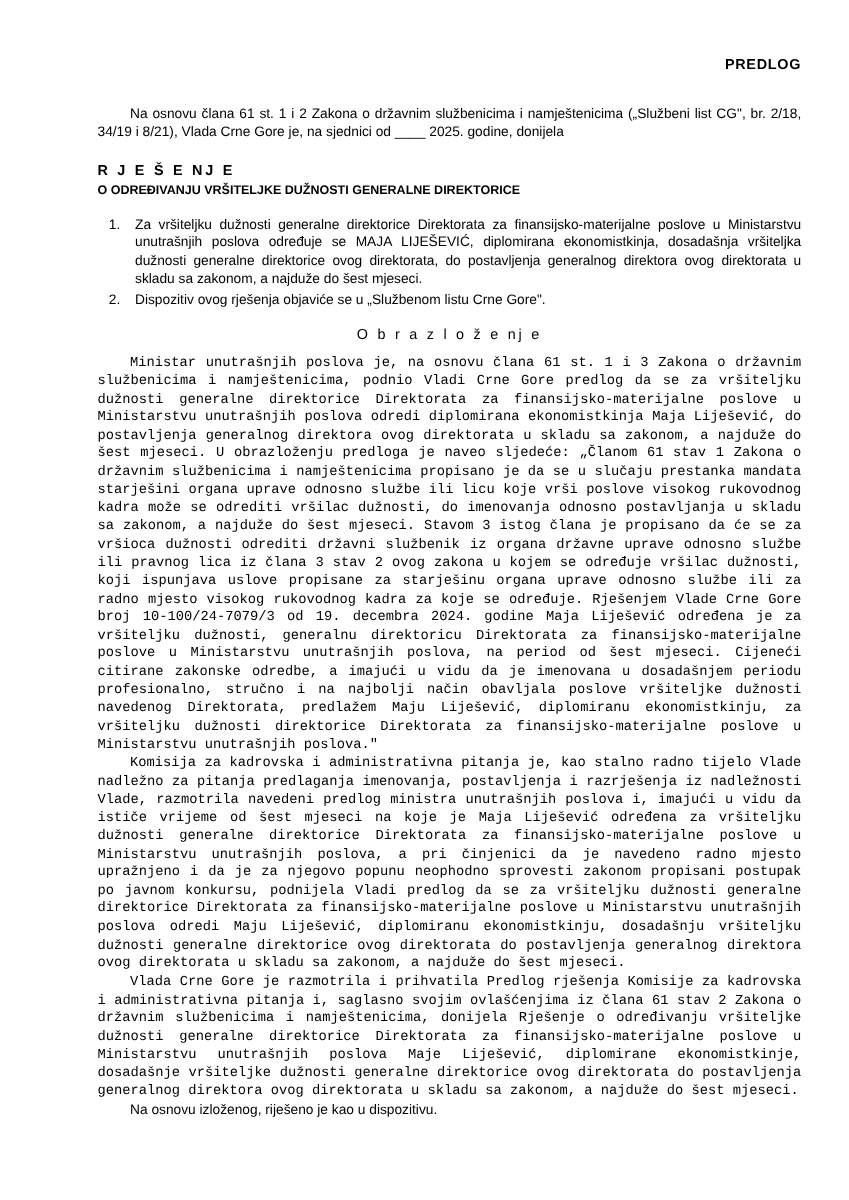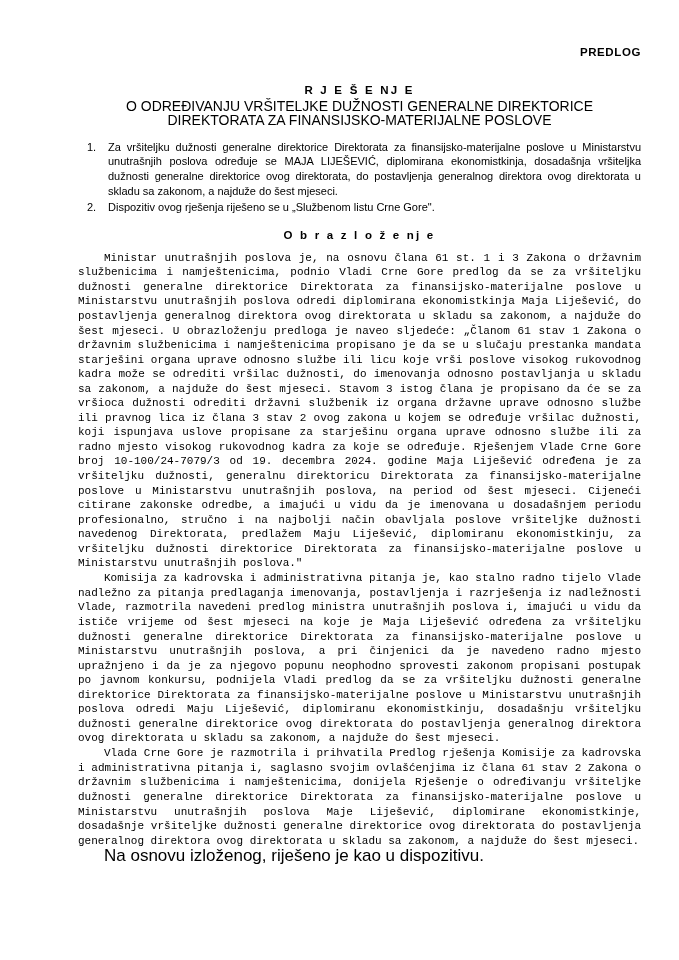--- a/index.html
+++ b/index.html
@@ -33,33 +33,32 @@
     line-height: 14.6px;
     text-align: justify;
     text-justify: inter-word;
     margin: 0 0 2px 0;
   }
   .indent {
     text-indent: 26px;
   }
   .title-block {
     margin: 18px 0 6px 0;
-    text-align: center;
   }
   .title-line-1 {
     font-size: 11.5px;
     font-weight: bold;
     letter-spacing: 2.2px;
     margin-bottom: 3px;
   }
   .title-line-2,
   .title-line-3,
   .title-line-4 {
-    font-size: 14px;
-    font-weight: normal;
+    font-size: 10px;
+    font-weight: bold;
     line-height: 14.4px;
   }
   .numbered {
     margin: 12px 0 0 0;
     padding: 0;
     list-style: none;
   }
   .numbered li {
     font-size: 11px;
     line-height: 14.6px;
@@ -72,60 +71,60 @@
     position: absolute;
     left: 9px;
     top: 0;
   }
   .bold {
     font-weight: normal;
   }
   .section-heading {
     text-align: center;
     font-size: 11.5px;
-    font-weight: bold;
+    font-weight: normal;
     letter-spacing: 2.2px;
     margin: 14px 0 10px 0;
   }
   .body-para {
     font-size: 11px;
     line-height: 14.55px;
     text-align: justify;
     text-indent: 26px;
     margin: 0 0 0.5px 0;
     font-family: Liberation Mono, monospace;
   }
   .last-para {
-    font-size: 17px;
+    font-size: 11px;
     line-height: 14.55px;
     text-align: justify;
     text-indent: 26px;
     margin: 0;
   }
 </style>
 </head>
 <body>
 
 <div class="page">
 
   <div class="header-label">PREDLOG</div>
 
+  <p class="para indent">Na osnovu člana 61 st. 1 i 2 Zakona o državnim službenicima i namještenicima („Službeni list CG", br. 2/18, 34/19 i 8/21), Vlada Crne Gore je, na sjednici od ____ 2025. godine, donijela</p>
 
   <div class="title-block">
     <div class="title-line-1">R J E Š E NJ E</div>
     <div class="title-line-2">O ODREĐIVANJU VRŠITELJKE DUŽNOSTI GENERALNE DIREKTORICE</div>
-    <div class="title-line-3">DIREKTORATA ZA FINANSIJSKO-MATERIJALNE POSLOVE</div>
   </div>
 
   <ul class="numbered">
     <li>
       <span class="num">1.</span><span>Za vršiteljku dužnosti generalne direktorice Direktorata za finansijsko-materijalne poslove u Ministarstvu unutrašnjih poslova određuje se </span><span class="bold">MAJA LIJEŠEVIĆ</span><span>, diplomirana ekonomistkinja, dosadašnja vršiteljka dužnosti generalne direktorice ovog direktorata, do postavljenja generalnog direktora ovog direktorata u skladu sa zakonom, a najduže do šest mjeseci.</span>
     </li>
     <li>
-      <span class="num">2.</span><span>Dispozitiv ovog rješenja riješeno se u „Službenom listu Crne Gore".</span>
+      <span class="num">2.</span><span>Dispozitiv ovog rješenja objaviće se u „Službenom listu Crne Gore".</span>
     </li>
   </ul>
 
   <div class="section-heading">O b r a z l o ž e nj e</div>
 
   <p class="body-para">Ministar unutrašnjih poslova je, na osnovu člana 61 st. 1 i 3 Zakona o državnim službenicima i namještenicima, podnio Vladi Crne Gore predlog da se za vršiteljku dužnosti generalne direktorice Direktorata za finansijsko-materijalne poslove u Ministarstvu unutrašnjih poslova odredi diplomirana ekonomistkinja Maja Liješević, do postavljenja generalnog direktora ovog direktorata u skladu sa zakonom, a najduže do šest mjeseci. U obrazloženju predloga je naveo sljedeće: „Članom 61 stav 1 Zakona o državnim službenicima i namještenicima propisano je da se u slučaju prestanka mandata starješini organa uprave odnosno službe ili licu koje vrši poslove visokog rukovodnog kadra može se odrediti vršilac dužnosti, do imenovanja odnosno postavljanja u skladu sa zakonom, a najduže do šest mjeseci. Stavom 3 istog člana je propisano da će se za vršioca dužnosti odrediti državni službenik iz organa državne uprave odnosno službe ili pravnog lica iz člana 3 stav 2 ovog zakona u kojem se određuje vršilac dužnosti, koji ispunjava uslove propisane za starješinu organa uprave odnosno službe ili za radno mjesto visokog rukovodnog kadra za koje se određuje. Rješenjem Vlade Crne Gore broj 10-100/24-7079/3 od 19. decembra 2024. godine Maja Liješević određena je za vršiteljku dužnosti, generalnu direktoricu Direktorata za finansijsko-materijalne poslove u Ministarstvu unutrašnjih poslova, na period od šest mjeseci. Cijeneći citirane zakonske odredbe, a imajući u vidu da je imenovana u dosadašnjem periodu profesionalno, stručno i na najbolji način obavljala poslove vršiteljke dužnosti navedenog Direktorata, predlažem Maju Liješević, diplomiranu ekonomistkinju, za vršiteljku dužnosti direktorice Direktorata za finansijsko-materijalne poslove u Ministarstvu unutrašnjih poslova."</p>
   <p class="body-para">Komisija za kadrovska i administrativna pitanja je, kao stalno radno tijelo Vlade nadležno za pitanja predlaganja imenovanja, postavljenja i razrješenja iz nadležnosti Vlade, razmotrila navedeni predlog ministra unutrašnjih poslova i, imajući u vidu da ističe vrijeme od šest mjeseci na koje je Maja Liješević određena za vršiteljku dužnosti generalne direktorice Direktorata za finansijsko-materijalne poslove u Ministarstvu unutrašnjih poslova, a pri činjenici da je navedeno radno mjesto upražnjeno i da je za njegovo popunu neophodno sprovesti zakonom propisani postupak po javnom konkursu, podnijela Vladi predlog da se za vršiteljku dužnosti generalne direktorice Direktorata za finansijsko-materijalne poslove u Ministarstvu unutrašnjih poslova odredi Maju Liješević, diplomiranu ekonomistkinju, dosadašnju vršiteljku dužnosti generalne direktorice ovog direktorata do postavljenja generalnog direktora ovog direktorata u skladu sa zakonom, a najduže do šest mjeseci.</p>
   <p class="body-para">Vlada Crne Gore je razmotrila i prihvatila Predlog rješenja Komisije za kadrovska i administrativna pitanja i, saglasno svojim ovlašćenjima iz člana 61 stav 2 Zakona o državnim službenicima i namještenicima, donijela Rješenje o određivanju vršiteljke dužnosti generalne direktorice Direktorata za finansijsko-materijalne poslove u Ministarstvu unutrašnjih poslova Maje Liješević, diplomirane ekonomistkinje, dosadašnje vršiteljke dužnosti generalne direktorice ovog direktorata do postavljenja generalnog direktora ovog direktorata u skladu sa zakonom, a najduže do šest mjeseci.</p>
   <p class="last-para">Na osnovu izloženog, riješeno je kao u dispozitivu.</p>
 

